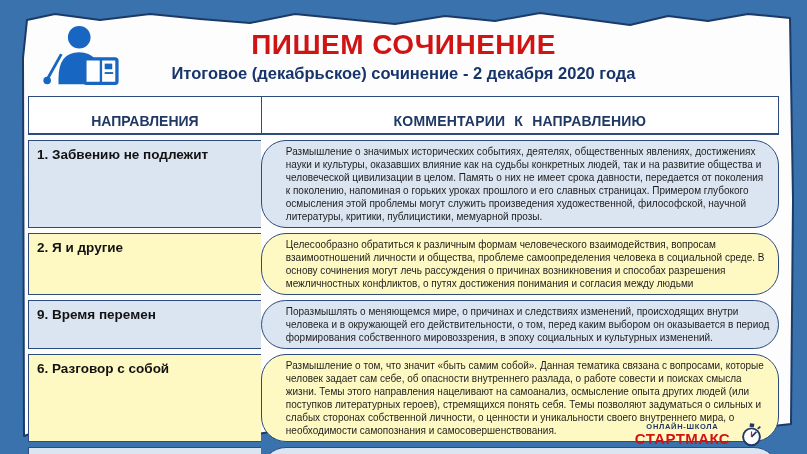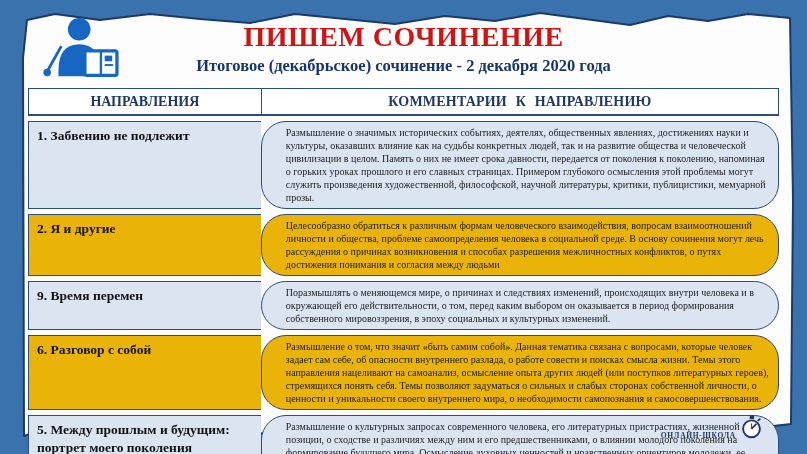--- a/index.html
+++ b/index.html
@@ -3,21 +3,21 @@
 <meta charset="utf-8">
 <style>
   * { margin:0; padding:0; box-sizing:border-box; }
   html,body { width:807px; height:454px; }
   body { font-family:"Liberation Sans", sans-serif; overflow:hidden; }
 
   .stage { position:relative; width:807px; height:454px; background:#3a72ad; overflow:hidden; }
 
   .paper-svg { position:absolute; left:0; top:0; width:807px; height:454px; }
 
-  .content { position:absolute; left:28px; top:12px; width:751px; height:420px;font-family:Liberation Serif, serif; }
+  .content { position:absolute; left:28px; top:20px; width:751px; height:420px; }
 
   
   .hero { position:relative; height:70px; }
   .teacher-icon { position:absolute; left:12px; top:4px; width:86px; height:66px; }
   .page-title {
     text-align:center; color:#cf1414; font-weight:bold; font-size:28px;
     letter-spacing:0.5px; padding-top:9px;
   }
   .page-subtitle {
     text-align:center; color:#17356b; font-weight:bold; font-size:16.5px; padding-top:3px;
@@ -26,38 +26,38 @@
   
   table.directions {
     width:100%; table-layout:fixed; border-collapse:separate; border-spacing:0 5px;
     margin-top:1px;
   }
   table.directions col.c1 { width:31%; }
   table.directions col.c2 { width:69%; }
   th, td { border:1.5px solid #2d4b7d; vertical-align:top; }
   th {
     background:#ffffff; color:#1f3864; font-weight:bold; font-size:14px;
-    text-align:center; padding:5px 2px 4px; border-bottom-width:2.5px;
+    text-align:center; padding:16px 2px 4px; border-bottom-width:2.5px;
   }
   th.h-comment { word-spacing:5px; letter-spacing:0.2px; }
   th.h-dir { border-right:none; }
   td.dir {
     font-weight:bold; font-size:13.5px; color:#121212; line-height:1.3;
     padding:5px 10px 4px 8px; border-right:none;
   }
   td.com {
     font-size:10px; color:#1d1d1d; line-height:1.3; padding:4px 8px 4px 24px;border-radius:25px;
   }
   tr.band-odd td { background:#dbe4f1;margin-left:20px; }
-  tr.band-even td { background:#eab308; }
+  tr.band-even td { background:#fef9c3; }
 
   
   .logo {
     position:absolute; right:16px; bottom:-8px;
-    display:flex; align-items:flex-end; gap:4px;
+    display:flex; align-items:flex-start; gap:10px;
   }
   .logo-text { text-align:center; }
   .logo-school { font-size:7.5px; font-weight:bold; color:#1f3864; letter-spacing:0.7px; }
   .logo-name { font-size:15px; font-weight:bold; color:#cf1414; letter-spacing:0.4px; line-height:1.05; }
   .stopwatch-icon { width:23px; height:26px; }
 </style>
 </head>
 <body>
 
 <div class="stage">
@@ -114,20 +114,21 @@
         <tr class="band-odd" style="height:53px;">
           <td class="dir">5. Между прошлым и будущим: портрет моего поколения</td>
           <td class="com">Размышление о культурных запросах современного человека, его литературных пристрастиях, жизненной позиции, о сходстве и различиях между ним и его предшественниками, о влиянии молодого поколения на формирование будущего мира. Осмысление духовных ценностей и нравственных ориентиров молодежи, ее места в современном мире.</td>
         </tr>
       </tbody>
     </table>
 
     <div class="logo">
       <div class="logo-text">
         <div class="logo-school">ОНЛАЙН-ШКОЛА</div>
+        <div class="logo-name">СТАРТМАКС</div>
       </div>
       <svg class="stopwatch-icon" viewBox="0 0 26 28" aria-hidden="true">
         <rect x="11" y="1" width="5" height="4" fill="#1f3864" transform="rotate(8 13.5 3)"></rect>
         <line x1="20" y1="7" x2="23" y2="4.5" stroke="#1f3864" stroke-width="2"></line>
         <circle cx="13" cy="16" r="9.5" fill="#ffffff" stroke="#1f3864" stroke-width="2.2"></circle>
         <line x1="13" y1="16" x2="18.5" y2="10.5" stroke="#1f3864" stroke-width="2"></line>
         <line x1="13" y1="16" x2="13" y2="10" stroke="#cf1414" stroke-width="1.4"></line>
       </svg>
     </div>
 

